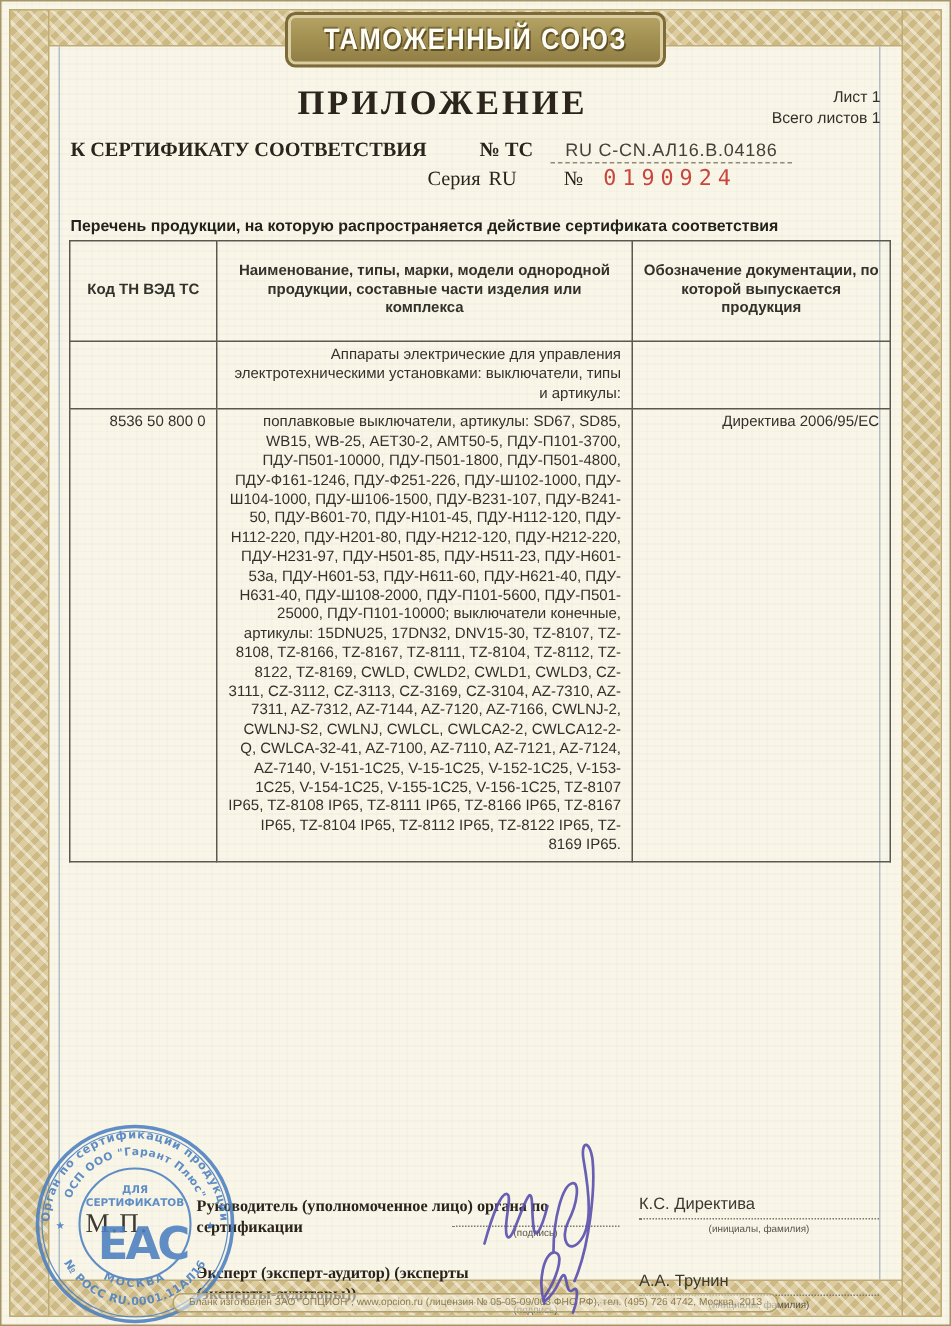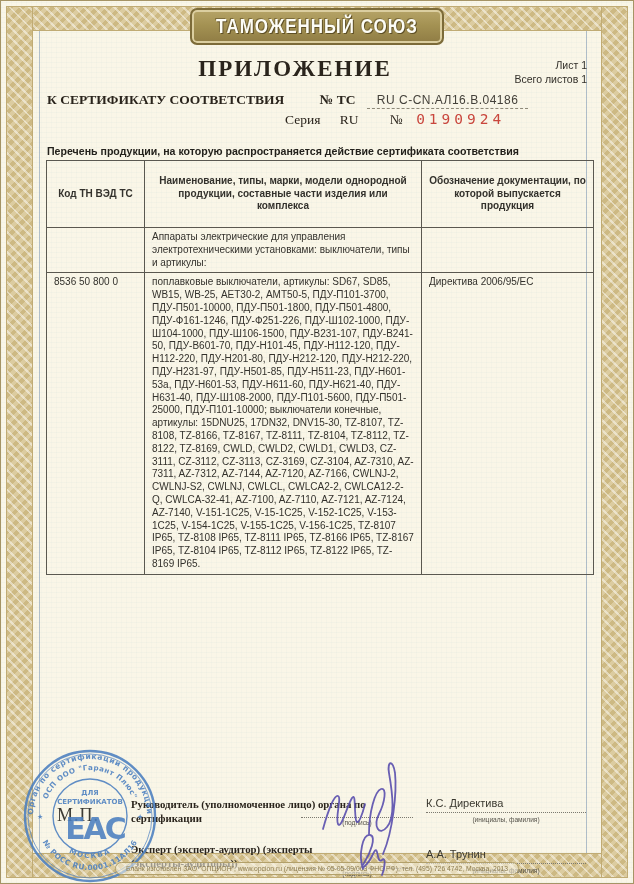--- a/index.html
+++ b/index.html
@@ -49,32 +49,32 @@
 
   .cert-line{position:absolute; left:46px; top:91px; width:545px;
     font-family:"Liberation Serif", serif; font-weight:bold; font-size:13.5px; color:#2a241c;}
   .cert-line .cert-no-label{margin-left:14px;padding-left:18px;}
   .cert-line .cert-number{
     font-family:"Liberation Sans", sans-serif; font-weight:normal; font-size:12px;
     color:#44413a; letter-spacing:.5px; margin-left:8px; padding:0 10px 1px 10px;
     border-bottom:1px dashed #8f8a7a;margin-top:44px;}
   .series-line{position:absolute; left:284px; top:110px;
     font-family:"Liberation Serif", serif; font-size:13.5px; color:#2a241c;}
-  .series-line .series-region{margin-left:16px;}
+  .series-line .series-region{margin-left:2px;}
   .series-line .series-sign{margin-left:28px;}
   .serial-number{font-family:"DejaVu Sans Mono", monospace; color:#c9463d;
     font-size:14.5px; letter-spacing:4px; margin-left:10px;}
 
   .table-caption{position:absolute; left:46px; top:144px; width:545px;
     font-weight:bold; font-size:10.6px; color:#23211c;}
 
   table.products{position:absolute; left:45px; top:159px; border-collapse:collapse;
     table-layout:fixed; width:547px; font-size:10px; color:#33312c;}
   table.products th, table.products td{border:1px solid #5a5850; vertical-align:top;
-    line-height:1.28; font-weight:normal;}
+    line-height:1.28; font-weight:normal;text-align:right;}
   table.products th{font-weight:bold; text-align:center; vertical-align:middle;
     padding:4px 6px; height:58px;border-radius:22px;}
   table.products td{padding:3px 7px;}
   td.no-vline{border-bottom:none;}
   td.no-vline-b{border-top:none;}
   .col-code{width:98px;} .col-name{width:277px;} .col-doc{width:172px;}
 
   
   .sig-row{position:absolute; left:0; width:634px; z-index:2;}
   .sig-label{position:absolute; left:130px; width:235px;

